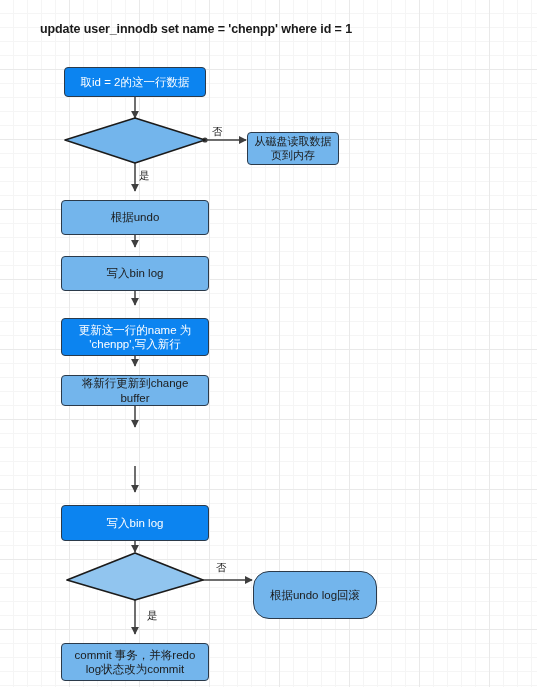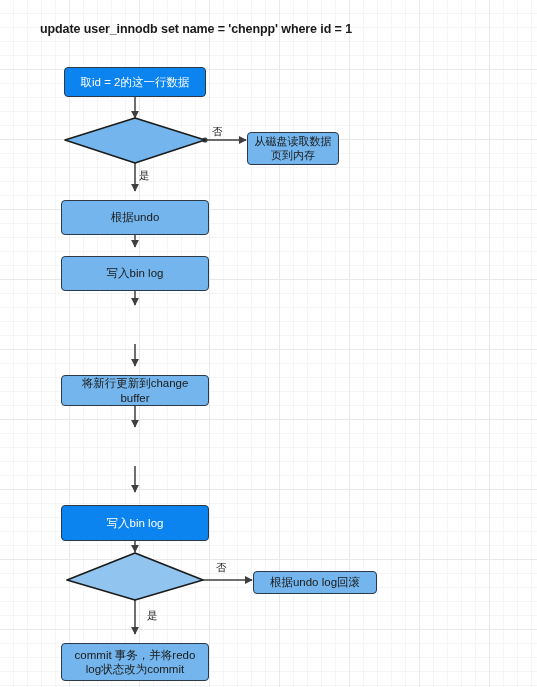--- a/index.html
+++ b/index.html
@@ -129,27 +129,28 @@
 
 
   <div class="node bright" style="left:64px; top:55px; width:142px; height:30px;">取id = 2的这一行数据</div>
 
   <div class="node light" style="left:247px; top:124px; width:92px; height:33px; font-size:11px;">从磁盘读取数据页到内存</div>
 
   <div class="node light" style="left:61px; top:192px; width:148px; height:35px;">根据undo</div>
 
   <div class="node light" style="left:61px; top:248px; width:148px; height:35px;">写入bin log</div>
 
+  <div class="node bright" style="left:61px; top:306px; width:148px; height:38px;">更新这一行的name 为 'chenpp',写入新行</div>
 
   <div class="node light" style="left:61px; top:367px; width:148px; height:31px;">将新行更新到change buffer</div>
 
 
   <div class="node bright" style="left:61px; top:493px; width:148px; height:36px;">写入bin log</div>
 
-  <div class="node light" style="left:253px; top:563px; width:124px; height:23px;">根据undo log回滚</div>
+  <div class="node light" style="left:253px; top:563px; width:124px; height:48px;border-radius:16px;">根据undo log回滚</div>
 
   <div class="node light" style="left:61px; top:635px; width:148px; height:38px;">commit 事务，并将redo log状态改为commit</div>
 
   <div class="edge-label" style="left:212px; top:126px;">否</div>
 
   <div class="edge-label" style="left:139px; top:170px;">是</div>
 
   <div class="edge-label" style="left:216px; top:562px;">否</div>
 
   <div class="edge-label" style="left:147px; top:610px;">是</div>

